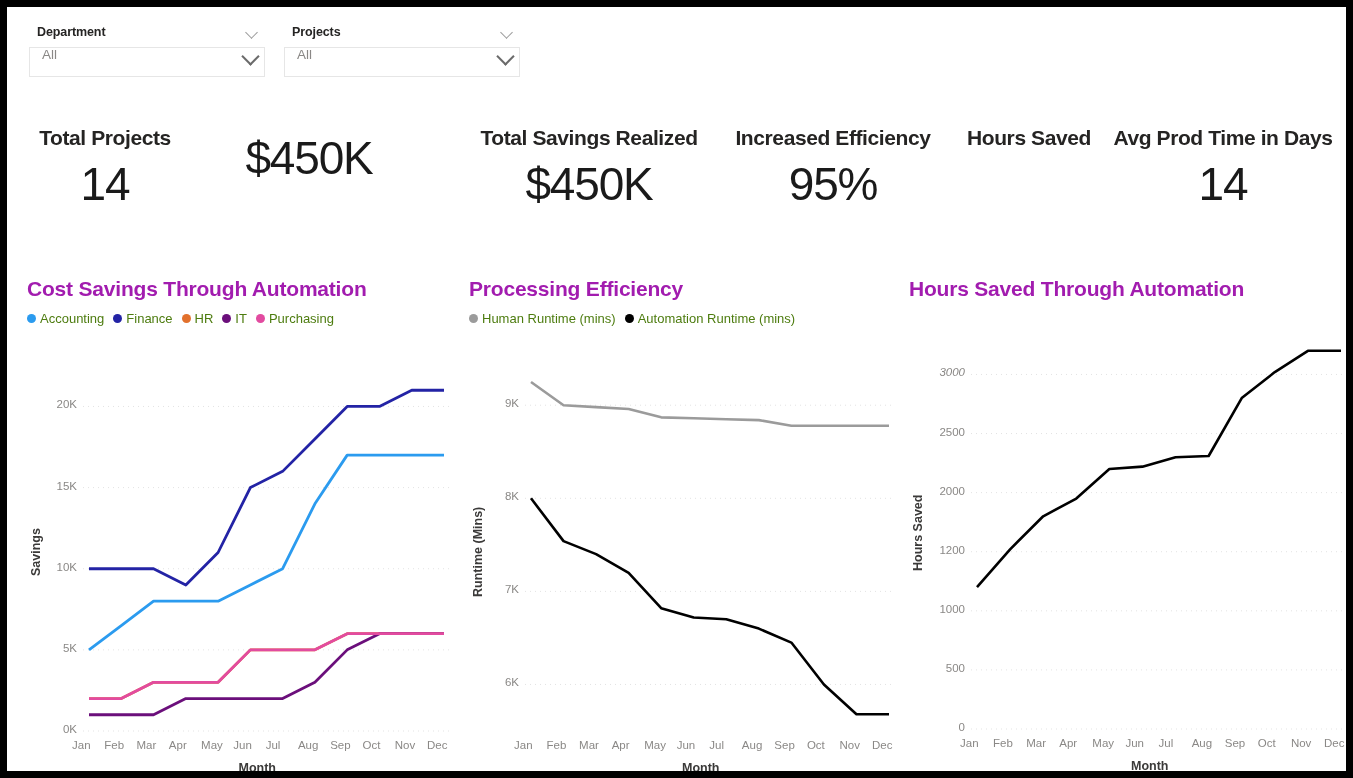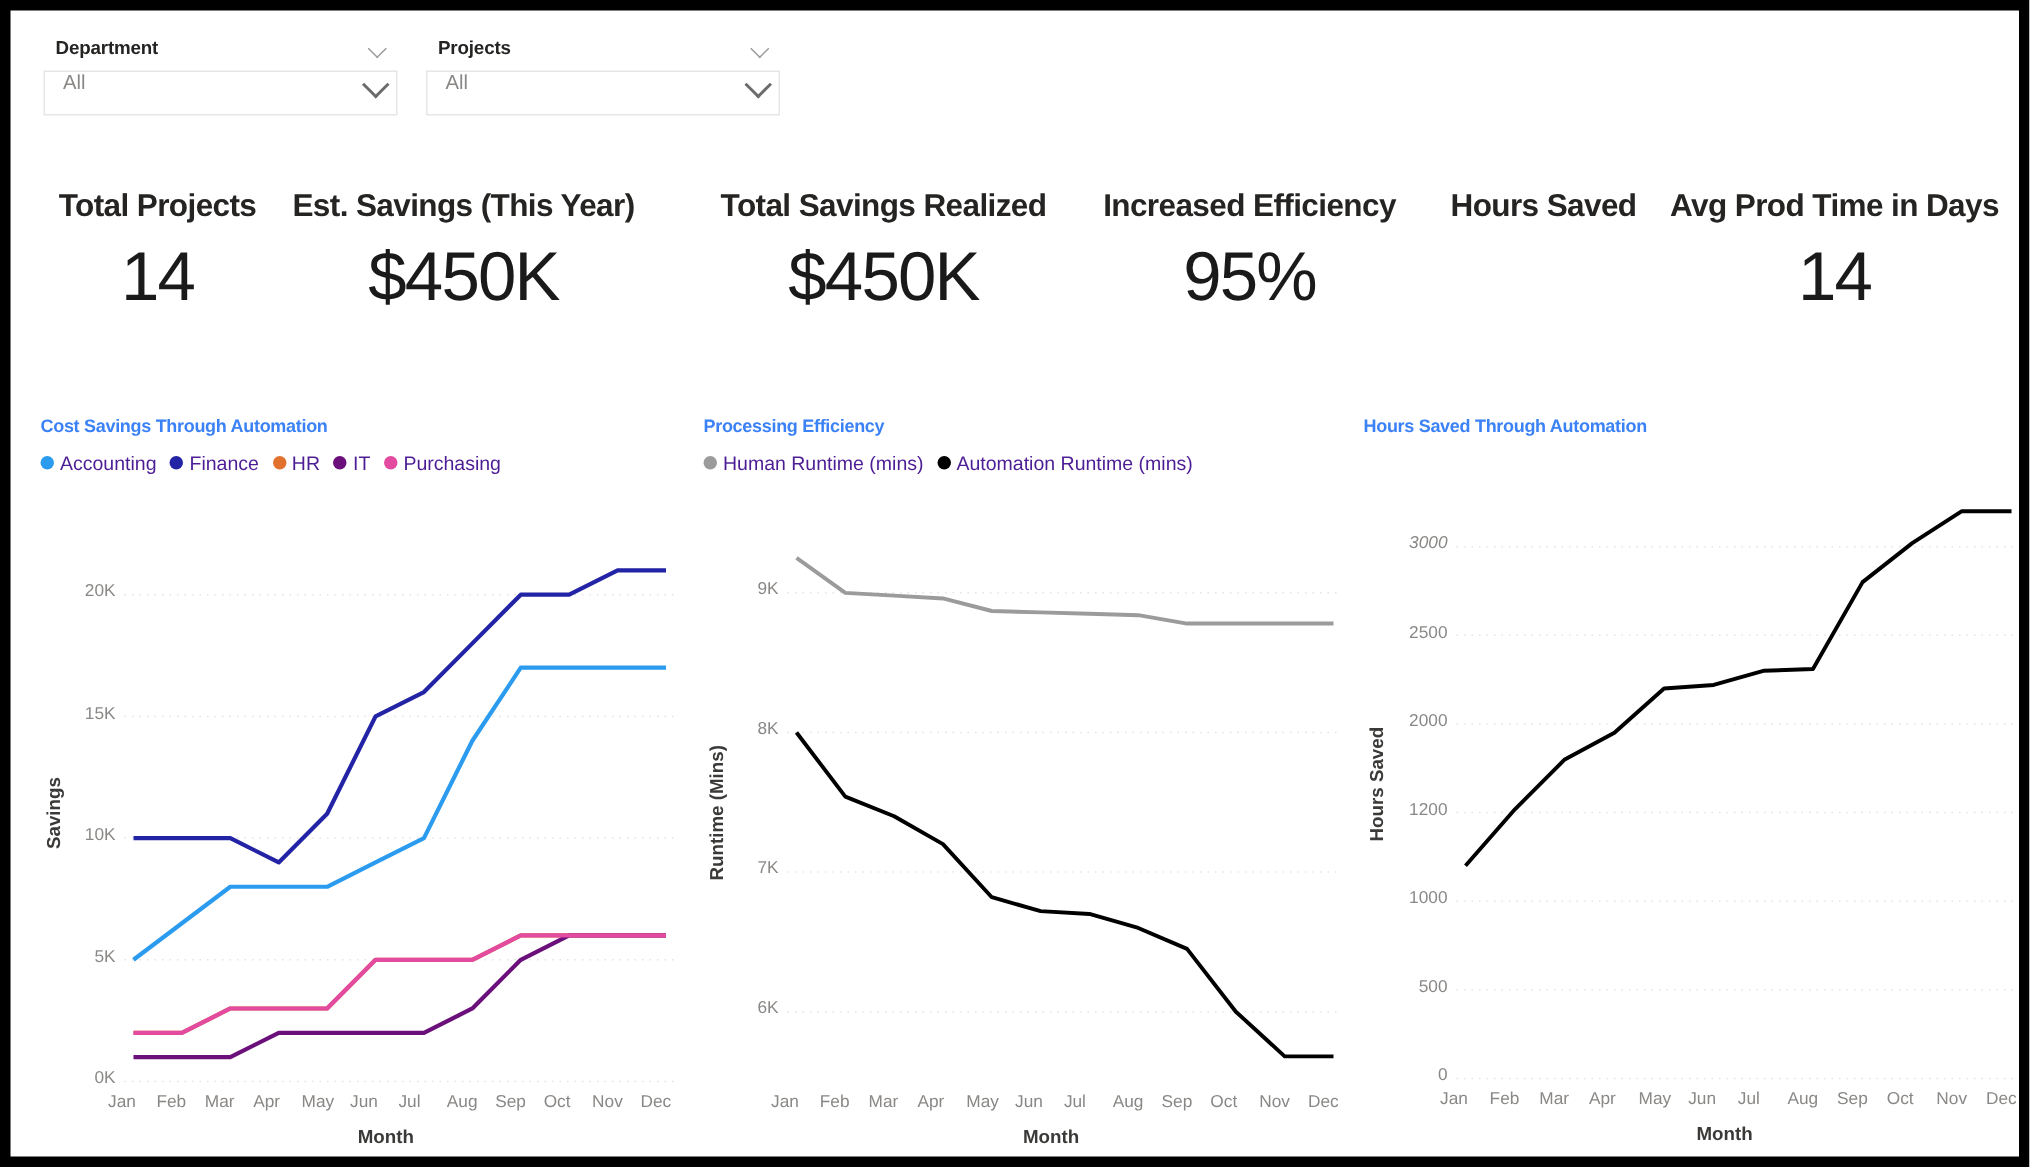--- a/index.html
+++ b/index.html
@@ -72,33 +72,33 @@
   }
   .kpi-value {
     font-size: 46px; font-weight: normal; color: #1a1a1a;
     letter-spacing: -1.2px; line-height: 58px;
     margin-top: 4px;
   }
 
   
   .panel { position: absolute; }
   .panel-title {
-    font-size: 12px; font-weight: bold; color: #3b82f6;
+    font-size: 21px; font-weight: bold; color: #a21caf;
     letter-spacing: -0.2px; white-space: nowrap;
   }
   .legend {
     display: flex; align-items: center;
     gap: 9px; margin-top: 9px; height: 16px;
   }
   .legend-item { display: flex; align-items: center; gap: 4px; }
   .legend-dot {
     width: 9px; height: 9px; border-radius: 50%;
     display: inline-block;
   }
-  .legend-text { font-size: 13px; color: #4c1d95; white-space: nowrap; }
+  .legend-text { font-size: 13px; color: #4d7c0f; white-space: nowrap; }
 
   .plot { position: relative; }
   .plot svg { display: block; }
 
   .axis-title {
     position: absolute;
     font-size: 12.5px; font-weight: bold; color: #3b3a39;
     white-space: nowrap;
   }
   .axis-title.y {
@@ -139,21 +139,20 @@
       <span class="chev big"></span>
     </div>
   </div>
 
   <div class="kpi" style="left:22px; top:118px; width:152px;">
     <div class="kpi-label">Total Projects</div>
     <div class="kpi-value">14</div>
   </div>
 
   <div class="kpi" style="left:176px; top:118px; width:252px;">
-    <div class="kpi-label">Est. Savings (This Year)</div>
     <div class="kpi-value">$450K</div>
   </div>
 
   <div class="kpi" style="left:459px; top:118px; width:246px;">
     <div class="kpi-label">Total Savings Realized</div>
     <div class="kpi-value">$450K</div>
   </div>
 
   <div class="kpi" style="left:713px; top:118px; width:226px;">
     <div class="kpi-label">Increased Efficiency</div>

